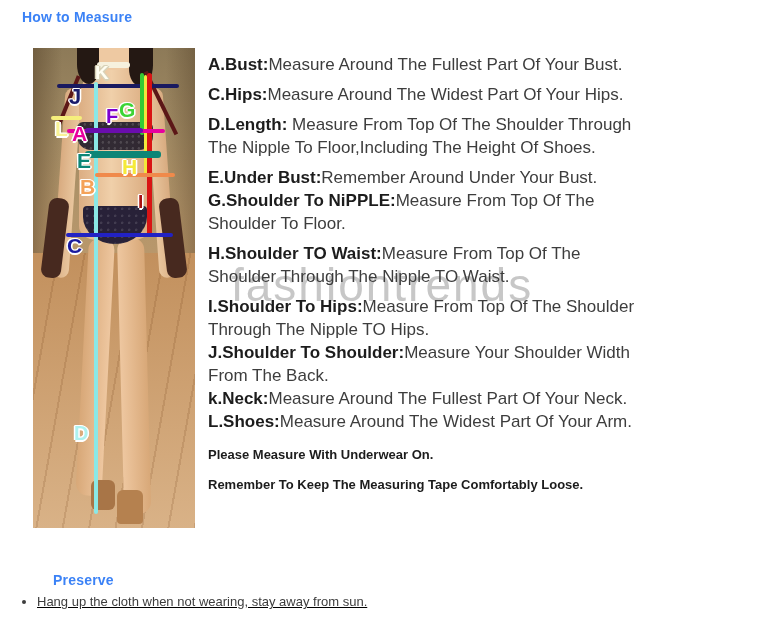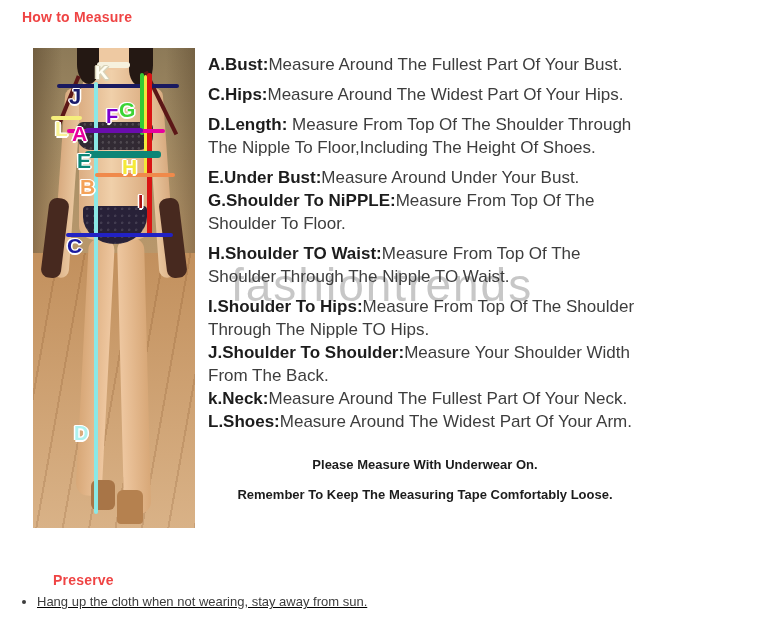--- a/index.html
+++ b/index.html
@@ -1,34 +1,34 @@
 <!DOCTYPE html>
 <html><head>
 <meta charset="utf-8">
 <style>
   html,body{margin:0;padding:0;background:#ffffff;}
   body{width:767px;height:621px;position:relative;font-family:"Liberation Sans",sans-serif;overflow:hidden;}
 
-  .section-title{position:absolute;left:22px;margin:0;font-size:14px;font-weight:bold;color:#ef4444;letter-spacing:.2px;}
+  .section-title{position:absolute;left:22px;margin:0;font-size:14px;font-weight:bold;color:#3b82f6;letter-spacing:.2px;}
   #title-measure{top:9px;}
   #title-preserve{top:572px;padding-left:31px;}
 
   
   .watermark{position:absolute;left:231px;top:258px;font-size:46px;color:#9a9a9a;opacity:.55;letter-spacing:2px;z-index:0;white-space:nowrap;}
 
   
   .col{position:absolute;left:208px;top:53px;width:434px;z-index:2;}
   .col p.mi{margin:0 0 7px 0;font-size:17px;line-height:23px;color:#3d3d3d;}
   .col p.mi b{color:#1c1c1c;}
   .col p.mi:nth-of-type(4),
   .col p.mi:nth-of-type(7),
   .col p.mi:nth-of-type(8),
   .col p.mi:nth-of-type(9),
   .col p.mi:nth-of-type(10){margin-bottom:0;}
-  .notes{margin-top:20px;text-align:center;}
+  .notes{margin-top:10px;}
   .notes p{margin:0 0 7px 0;font-size:13px;line-height:23px;font-weight:bold;color:#1c1c1c;}
 
   
   .preserve-list{position:absolute;left:25px;top:592px;margin:0;padding-left:12px;z-index:2;text-decoration:underline;}
   .preserve-list li{font-size:13px;line-height:20px;color:#3d3d3d;}
 
   
   .photo{position:absolute;left:33px;top:48px;width:162px;height:480px;overflow:hidden;z-index:1;
          background:linear-gradient(180deg,#8d7a58 0%,#a18a63 18%,#b3956a 35%,#bf9a6c 52%,#c79c6e 68%,#cfa878 100%);}
   .photo::before{content:'';position:absolute;inset:0;z-index:1;
@@ -118,21 +118,21 @@
 <div class="col">
   <div>
 
       <p class="mi"><b>A.Bust:</b><span>Measure Around The Fullest Part Of Your Bust.</span></p>
 
 
       <p class="mi"><b>C.Hips:</b><span>Measure Around The Widest Part Of Your Hips.</span></p>
 
       <p class="mi"><b>D.Length:</b><span> Measure From Top Of The Shoulder Through The Nipple To Floor,Including The Height Of Shoes.</span></p>
 
-      <p class="mi"><b>E.Under Bust:</b><span>Measure Around Under Your Bust.</span></p>
+      <p class="mi"><b>E.Under Bust:</b><span>Remember Around Under Your Bust.</span></p>
 
 
       <p class="mi"><b>G.Shoulder To NiPPLE:</b><span>Measure From Top Of The Shoulder To Floor.</span></p>
 
       <p class="mi"><b>H.Shoulder TO Waist:</b><span>Measure From Top Of The Shoulder Through The Nipple TO Waist.</span></p>
 
       <p class="mi"><b>I.Shoulder To Hips:</b><span>Measure From Top Of The Shoulder Through The Nipple TO Hips.</span></p>
 
       <p class="mi"><b>J.Shoulder To Shoulder:</b><span>Measure Your Shoulder Width From The Back.</span></p>
 

